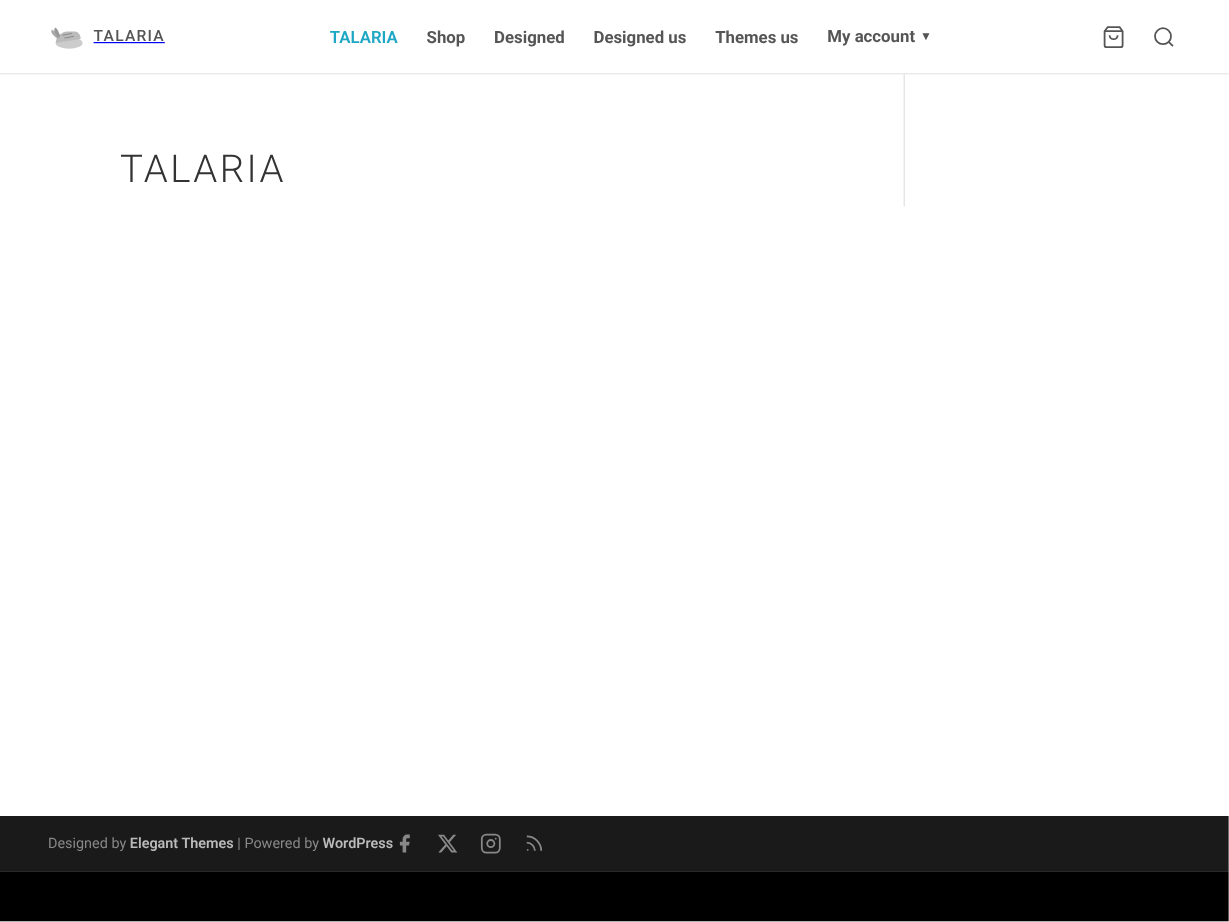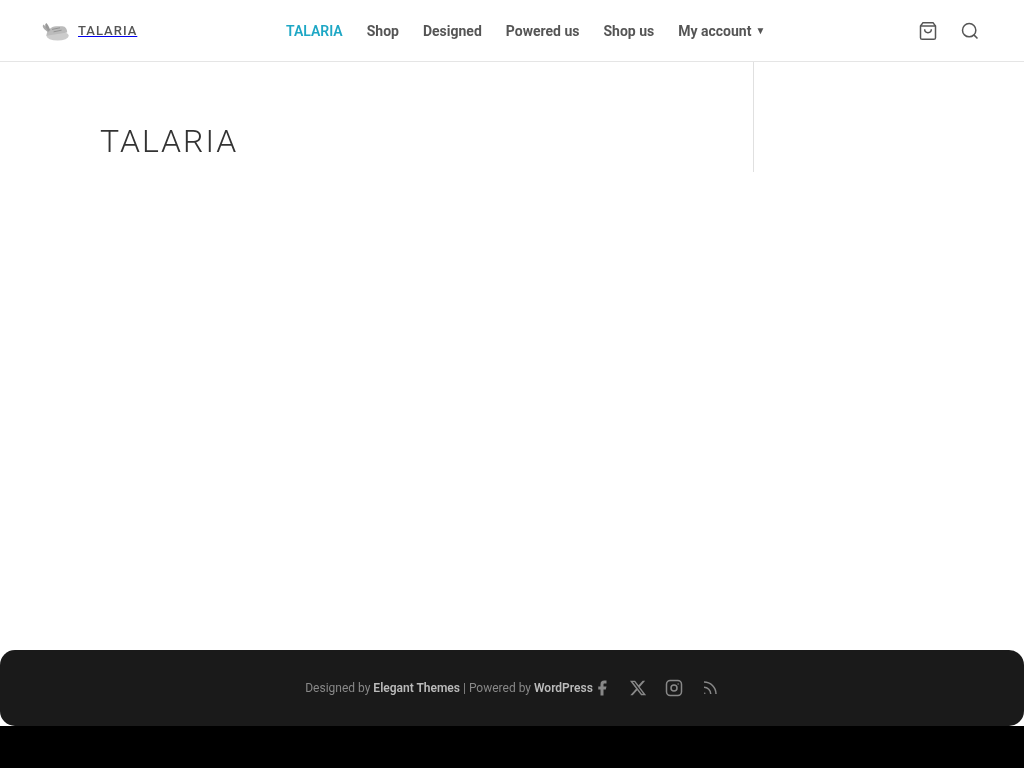--- a/index.html
+++ b/index.html
@@ -103,25 +103,24 @@
     #page-title {
       font-size: 32px;
       font-weight: 300;
       color: #333;
       letter-spacing: 2px;
     }
 
     
     #site-footer {
       background: #1a1a1a;
-      padding: 29px 40px;
-      display: flex;
-      align-items: center;
-      justify-content: center;
-      border-radius: 15px;
+      padding: 14px 40px;
+      display: flex;
+      align-items: center;
+      justify-content: flex-start;
     }
 
     #footer-credits {
       font-size: 12px;
       color: #888;
     }
 
     #footer-credits a {
       color: #bbb;
       font-weight: 600;
@@ -178,24 +177,24 @@
       <li>
         <a href="#" class="active">TALARIA</a>
       </li>
       <li>
         <a href="#">Shop</a>
       </li>
       <li>
         <a href="#">Designed</a>
       </li>
       <li>
-        <a href="#">Powered us</a>
-      </li>
-      <li>
-        <a href="#">Shop us</a>
+        <a href="#">Designed us</a>
+      </li>
+      <li>
+        <a href="#">Themes us</a>
       </li>
       <li>
         <a href="#">
           <span class="nav-with-arrow">
             My account <span class="arrow-down">▼</span>
           </span>
         </a>
       </li>
     </ul>
   </nav>

